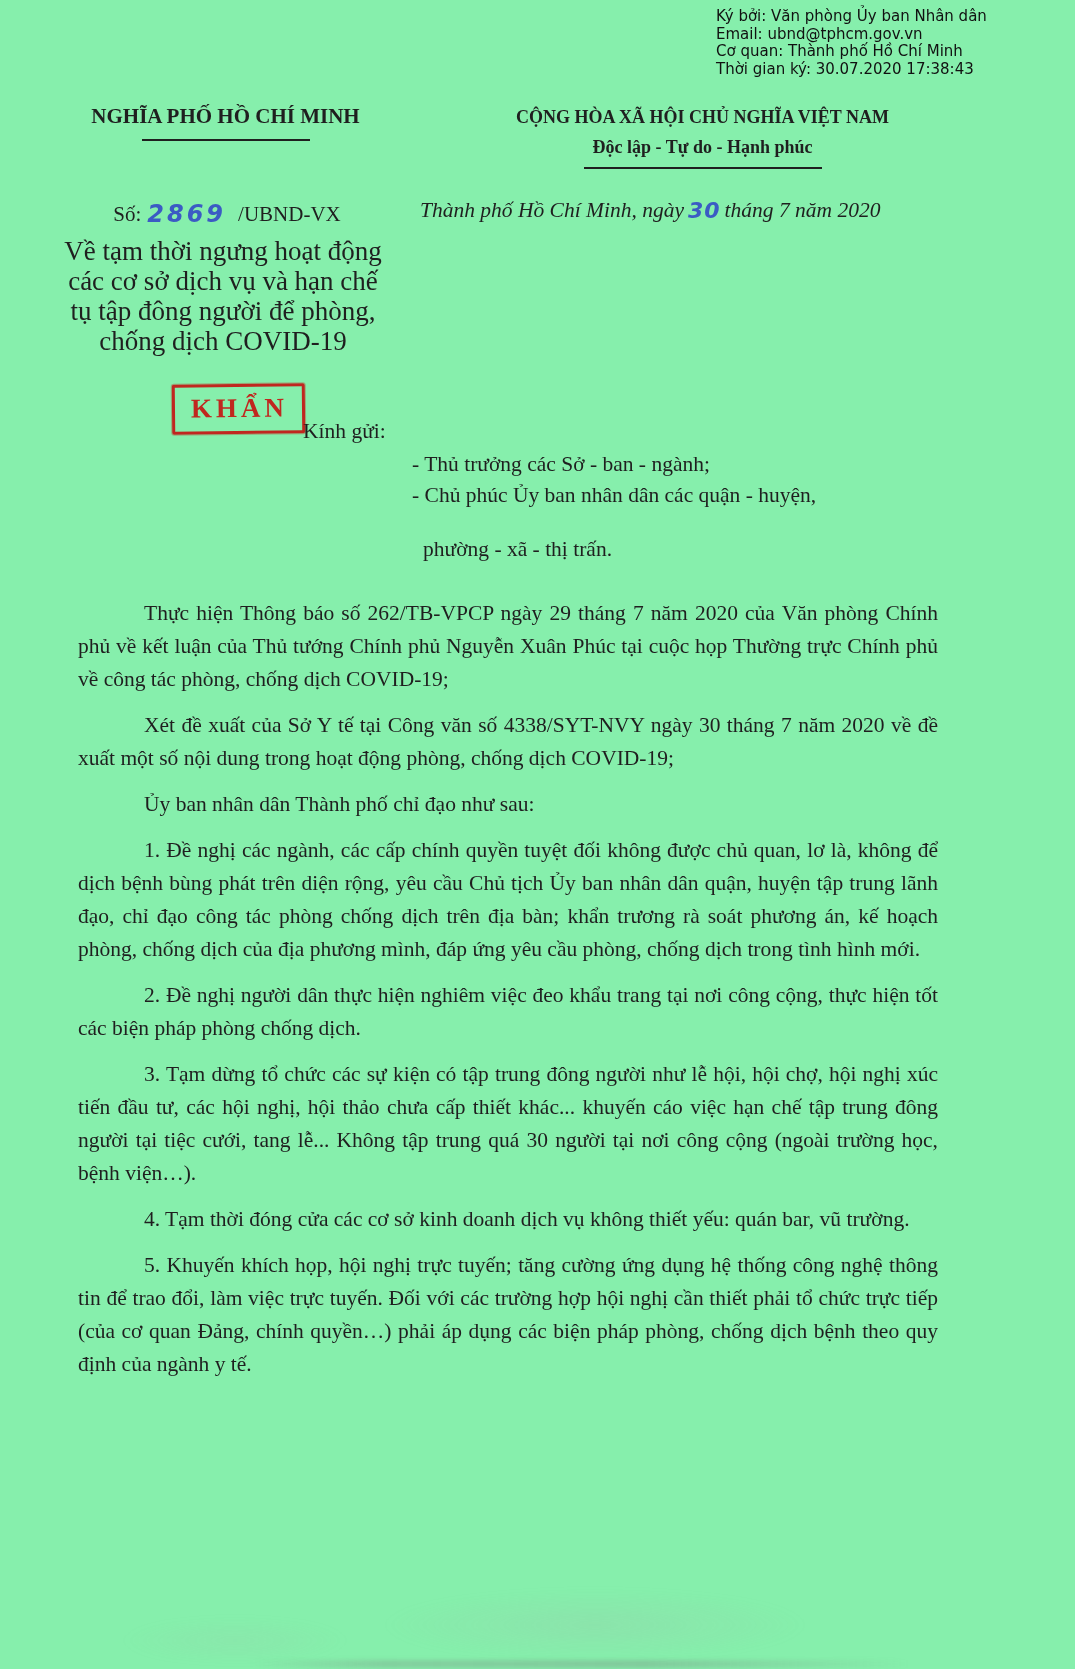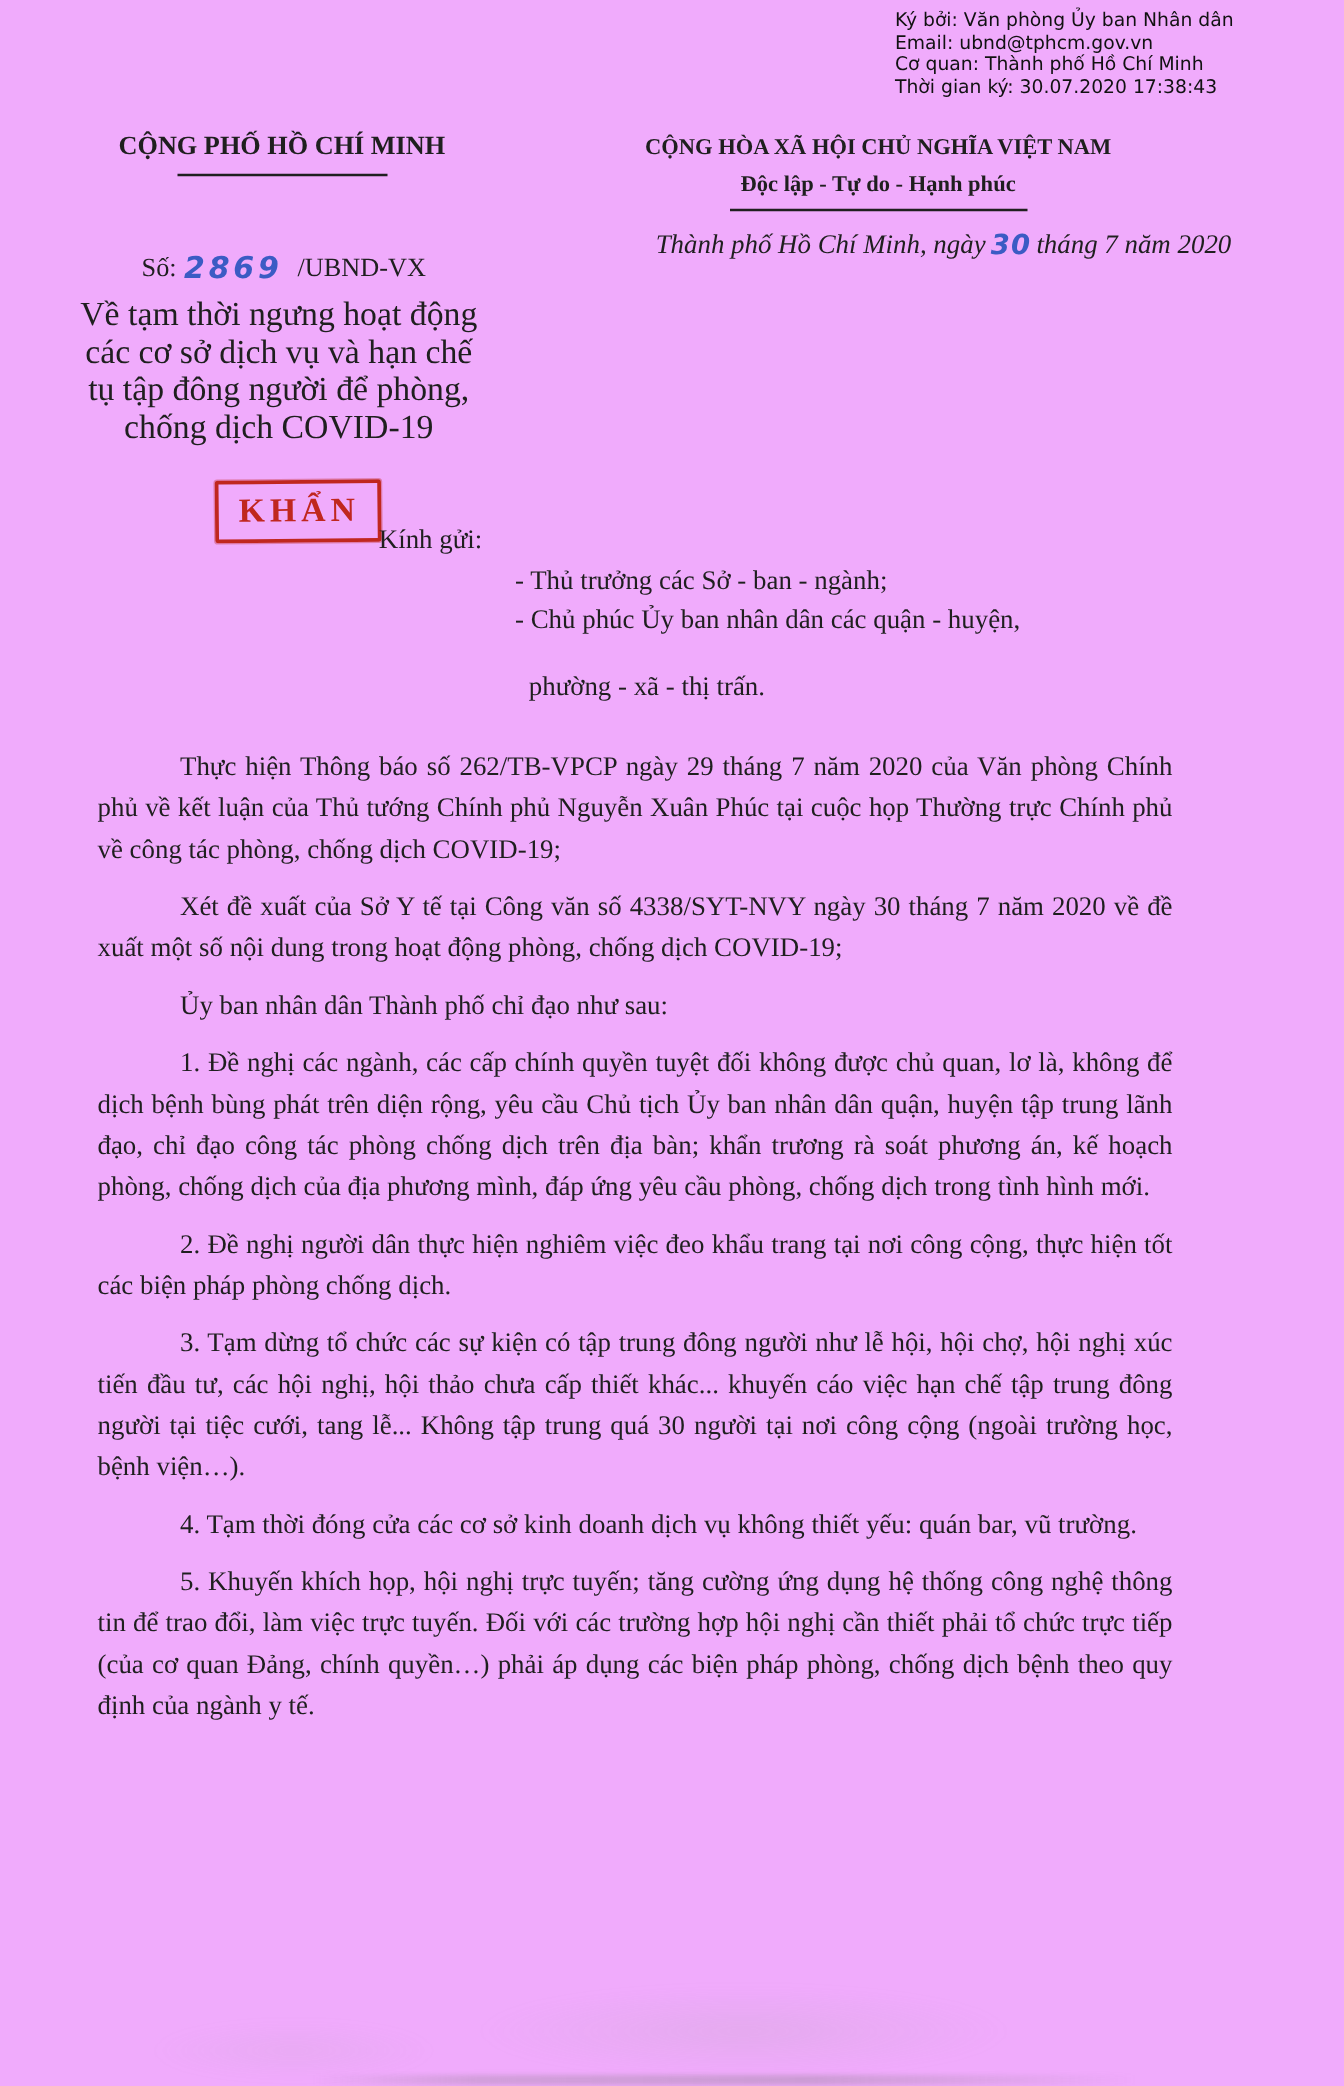--- a/index.html
+++ b/index.html
@@ -1,19 +1,19 @@
 <!DOCTYPE html>
 <html lang="vi"><head>
 <meta charset="utf-8">
 <style>
   html,body{margin:0;padding:0;background:#ffffff;}
   .page{
     position:relative;
     width:1075px;height:1669px;
-    background:#f0abfc;
+    background:#86efac;
     font-family:"Liberation Serif","DejaVu Serif",serif;
     color:#1f1f1f;
     overflow:hidden;
   }
   
   .sig-block{
     position:absolute;top:8px;left:716px;
     font-family:"DejaVu Sans","Liberation Sans",sans-serif;
     font-size:15px;line-height:17.5px;color:#111;
     white-space:nowrap;
@@ -36,22 +36,22 @@
   }
   .handwritten{
     color:#3b5bc4;
     font-family:"DejaVu Sans","Liberation Sans",sans-serif;
     font-style:italic;font-weight:bold;
     font-size:24px;letter-spacing:3px;
     position:relative;top:1px;
     margin:0 12px 0 6px;
   }
   .date-line{
-    position:absolute;top:183px;left:420px;width:565px;
-    text-align:right;font-style:italic;font-size:21.5px;white-space:nowrap;
+    position:absolute;top:197px;left:420px;width:565px;
+    text-align:left;font-style:italic;font-size:21.5px;white-space:nowrap;
   }
   .date-line .handwritten{font-size:22px;letter-spacing:1px;margin:0 4px;}
   
   .subject{
     position:absolute;top:236px;left:63px;width:320px;
     text-align:center;font-size:27px;line-height:30px;
   }
   
   .stamp{
     position:absolute;top:384px;left:172px;
@@ -93,21 +93,21 @@
 <div class="page">
 
   <div class="sig-block">
     <div>Ký bởi: Văn phòng Ủy ban Nhân dân</div>
     <div>Email: ubnd@tphcm.gov.vn</div>
     <div>Cơ quan: Thành phố Hồ Chí Minh</div>
     <div>Thời gian ký: 30.07.2020 17:38:43</div>
   </div>
 
   <div class="org">
-    <div>CỘNG PHỐ HỒ CHÍ MINH</div>
+    <div>NGHĨA PHỐ HỒ CHÍ MINH</div>
     <div class="org-rule"></div>
   </div>
 
   <div class="nation">
     <div>CỘNG HÒA XÃ HỘI CHỦ NGHĨA VIỆT NAM</div>
     <div>Độc lập - Tự do - Hạnh phúc</div>
     <div class="nation-rule"></div>
   </div>
 
   <div class="so-line">

